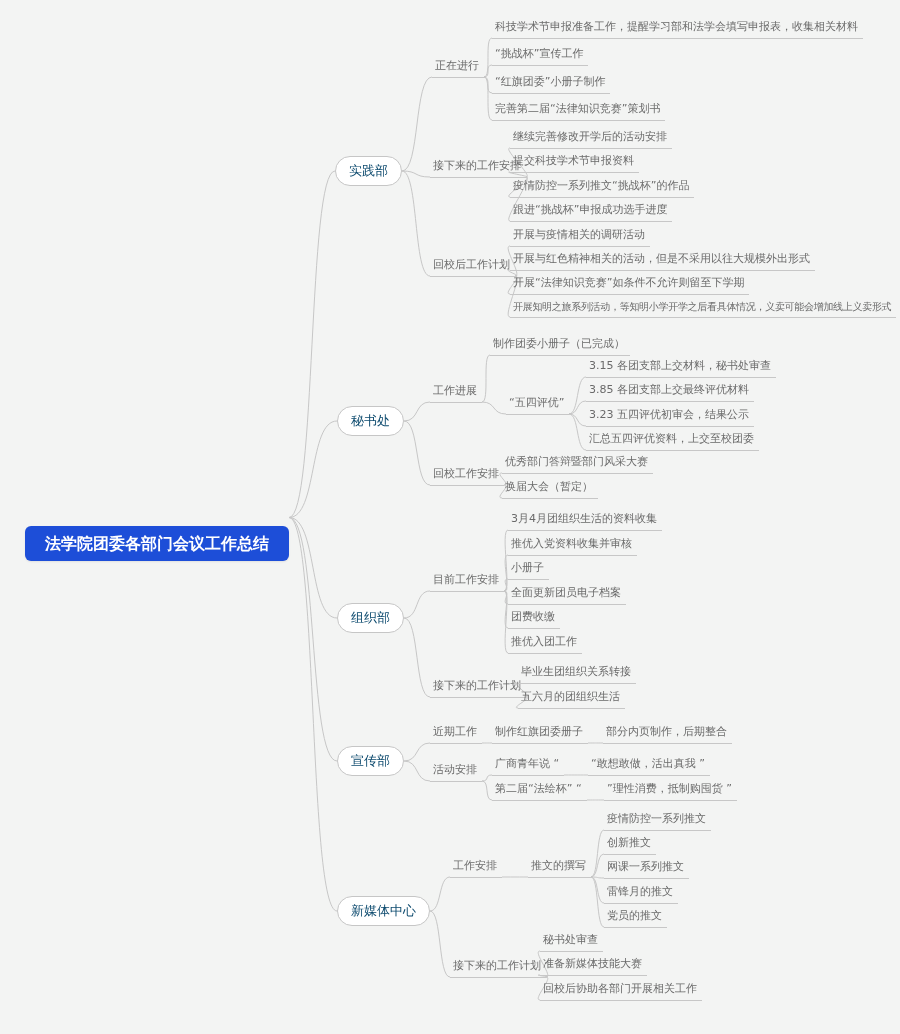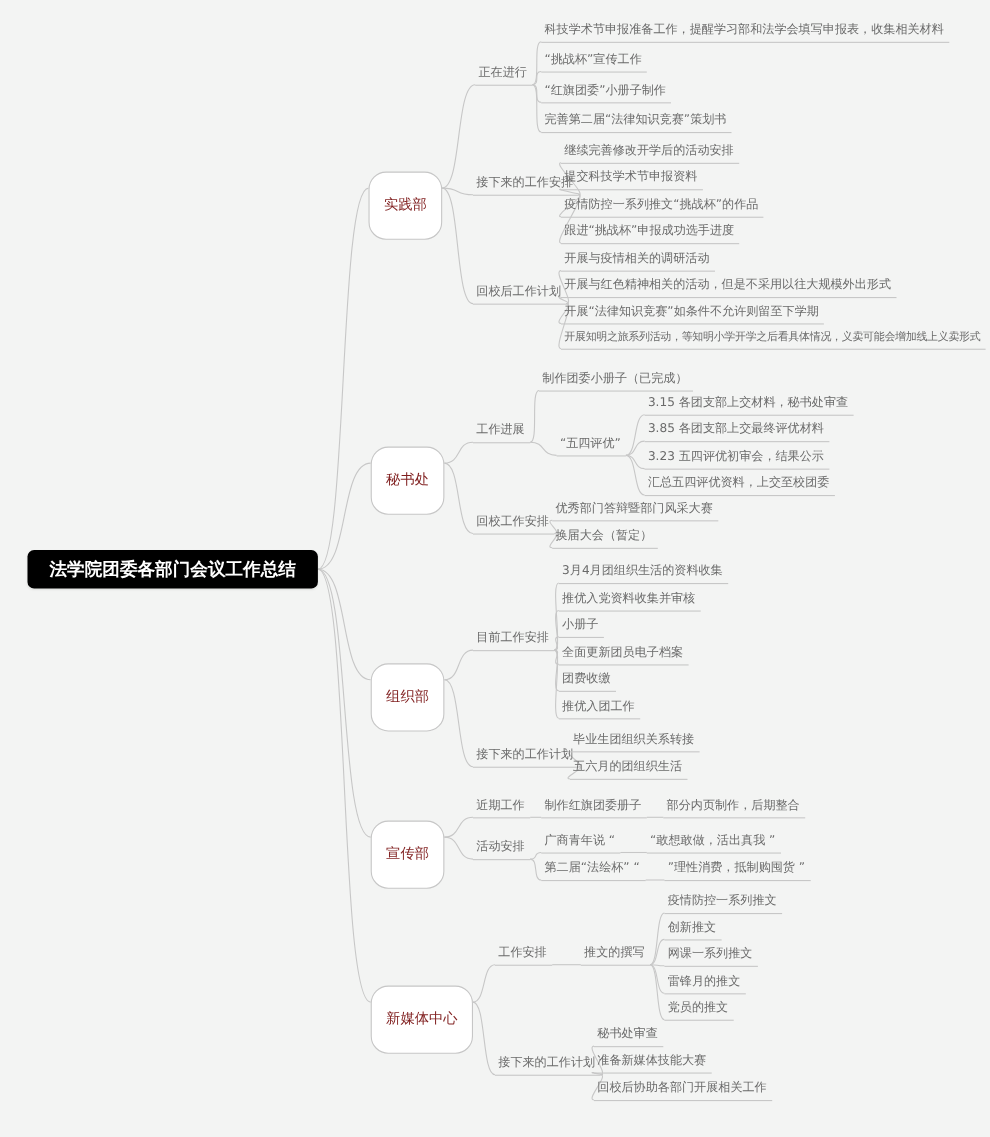--- a/index.html
+++ b/index.html
@@ -4,22 +4,22 @@
 <style>
   * { margin:0; padding:0; box-sizing:border-box; }
   html,body { background:#f3f4f3; }
   body { font-family:"DejaVu Sans","Liberation Sans",sans-serif; }
   #map { position:relative; width:900px; height:1034px; overflow:hidden; background:#f3f4f3; }
   #connectors { position:absolute; left:0; top:0; width:900px; height:1034px; }
   #connectors path { fill:none; stroke:#c7c7c7; stroke-width:1; }
   .n { position:absolute; white-space:nowrap; z-index:2; }
   .t { font-size:11px; color:#6a6a6a; line-height:1.15; padding:3px 5px 4px 3px; border-bottom:1px solid #c7c7c7; }
   .t.tight { font-size:10px; letter-spacing:-0.3px; }
-  .box { background:#ffffff; border:1px solid #c6c6c6; border-radius:16px; font-size:13px; color:#7f1d1d; padding:22px 13px; line-height:1.25; }
-  .root { background:#000000; border:none; color:#ffffff; font-size:16px; font-weight:bold; border-radius:6px; padding:8px 20px; line-height:1.2; box-shadow:0 1px 2px rgba(0,0,0,0.08); }
+  .box { background:#ffffff; border:1px solid #c6c6c6; border-radius:16px; font-size:13px; color:#0c4a6e; padding:6px 13px; line-height:1.25; }
+  .root { background:#1d4ed8; border:none; color:#ffffff; font-size:16px; font-weight:bold; border-radius:6px; padding:8px 20px; line-height:1.2; box-shadow:0 1px 2px rgba(0,0,0,0.08);margin-top:26px; }
 </style>
 </head>
 <body>
 
 <div id="map">
   <svg id="connectors" width="900" height="1034" viewBox="0 0 900 1034">
       <path d="M289,517.5 C316.6,517.5 307.4,171 335,171"></path>
       <path d="M289,517.5 C317.8,517.5 308.2,421 337,421"></path>
       <path d="M289,517.5 C317.8,517.5 308.2,618 337,618"></path>
       <path d="M289,517.5 C317.8,517.5 308.2,761 337,761"></path>

